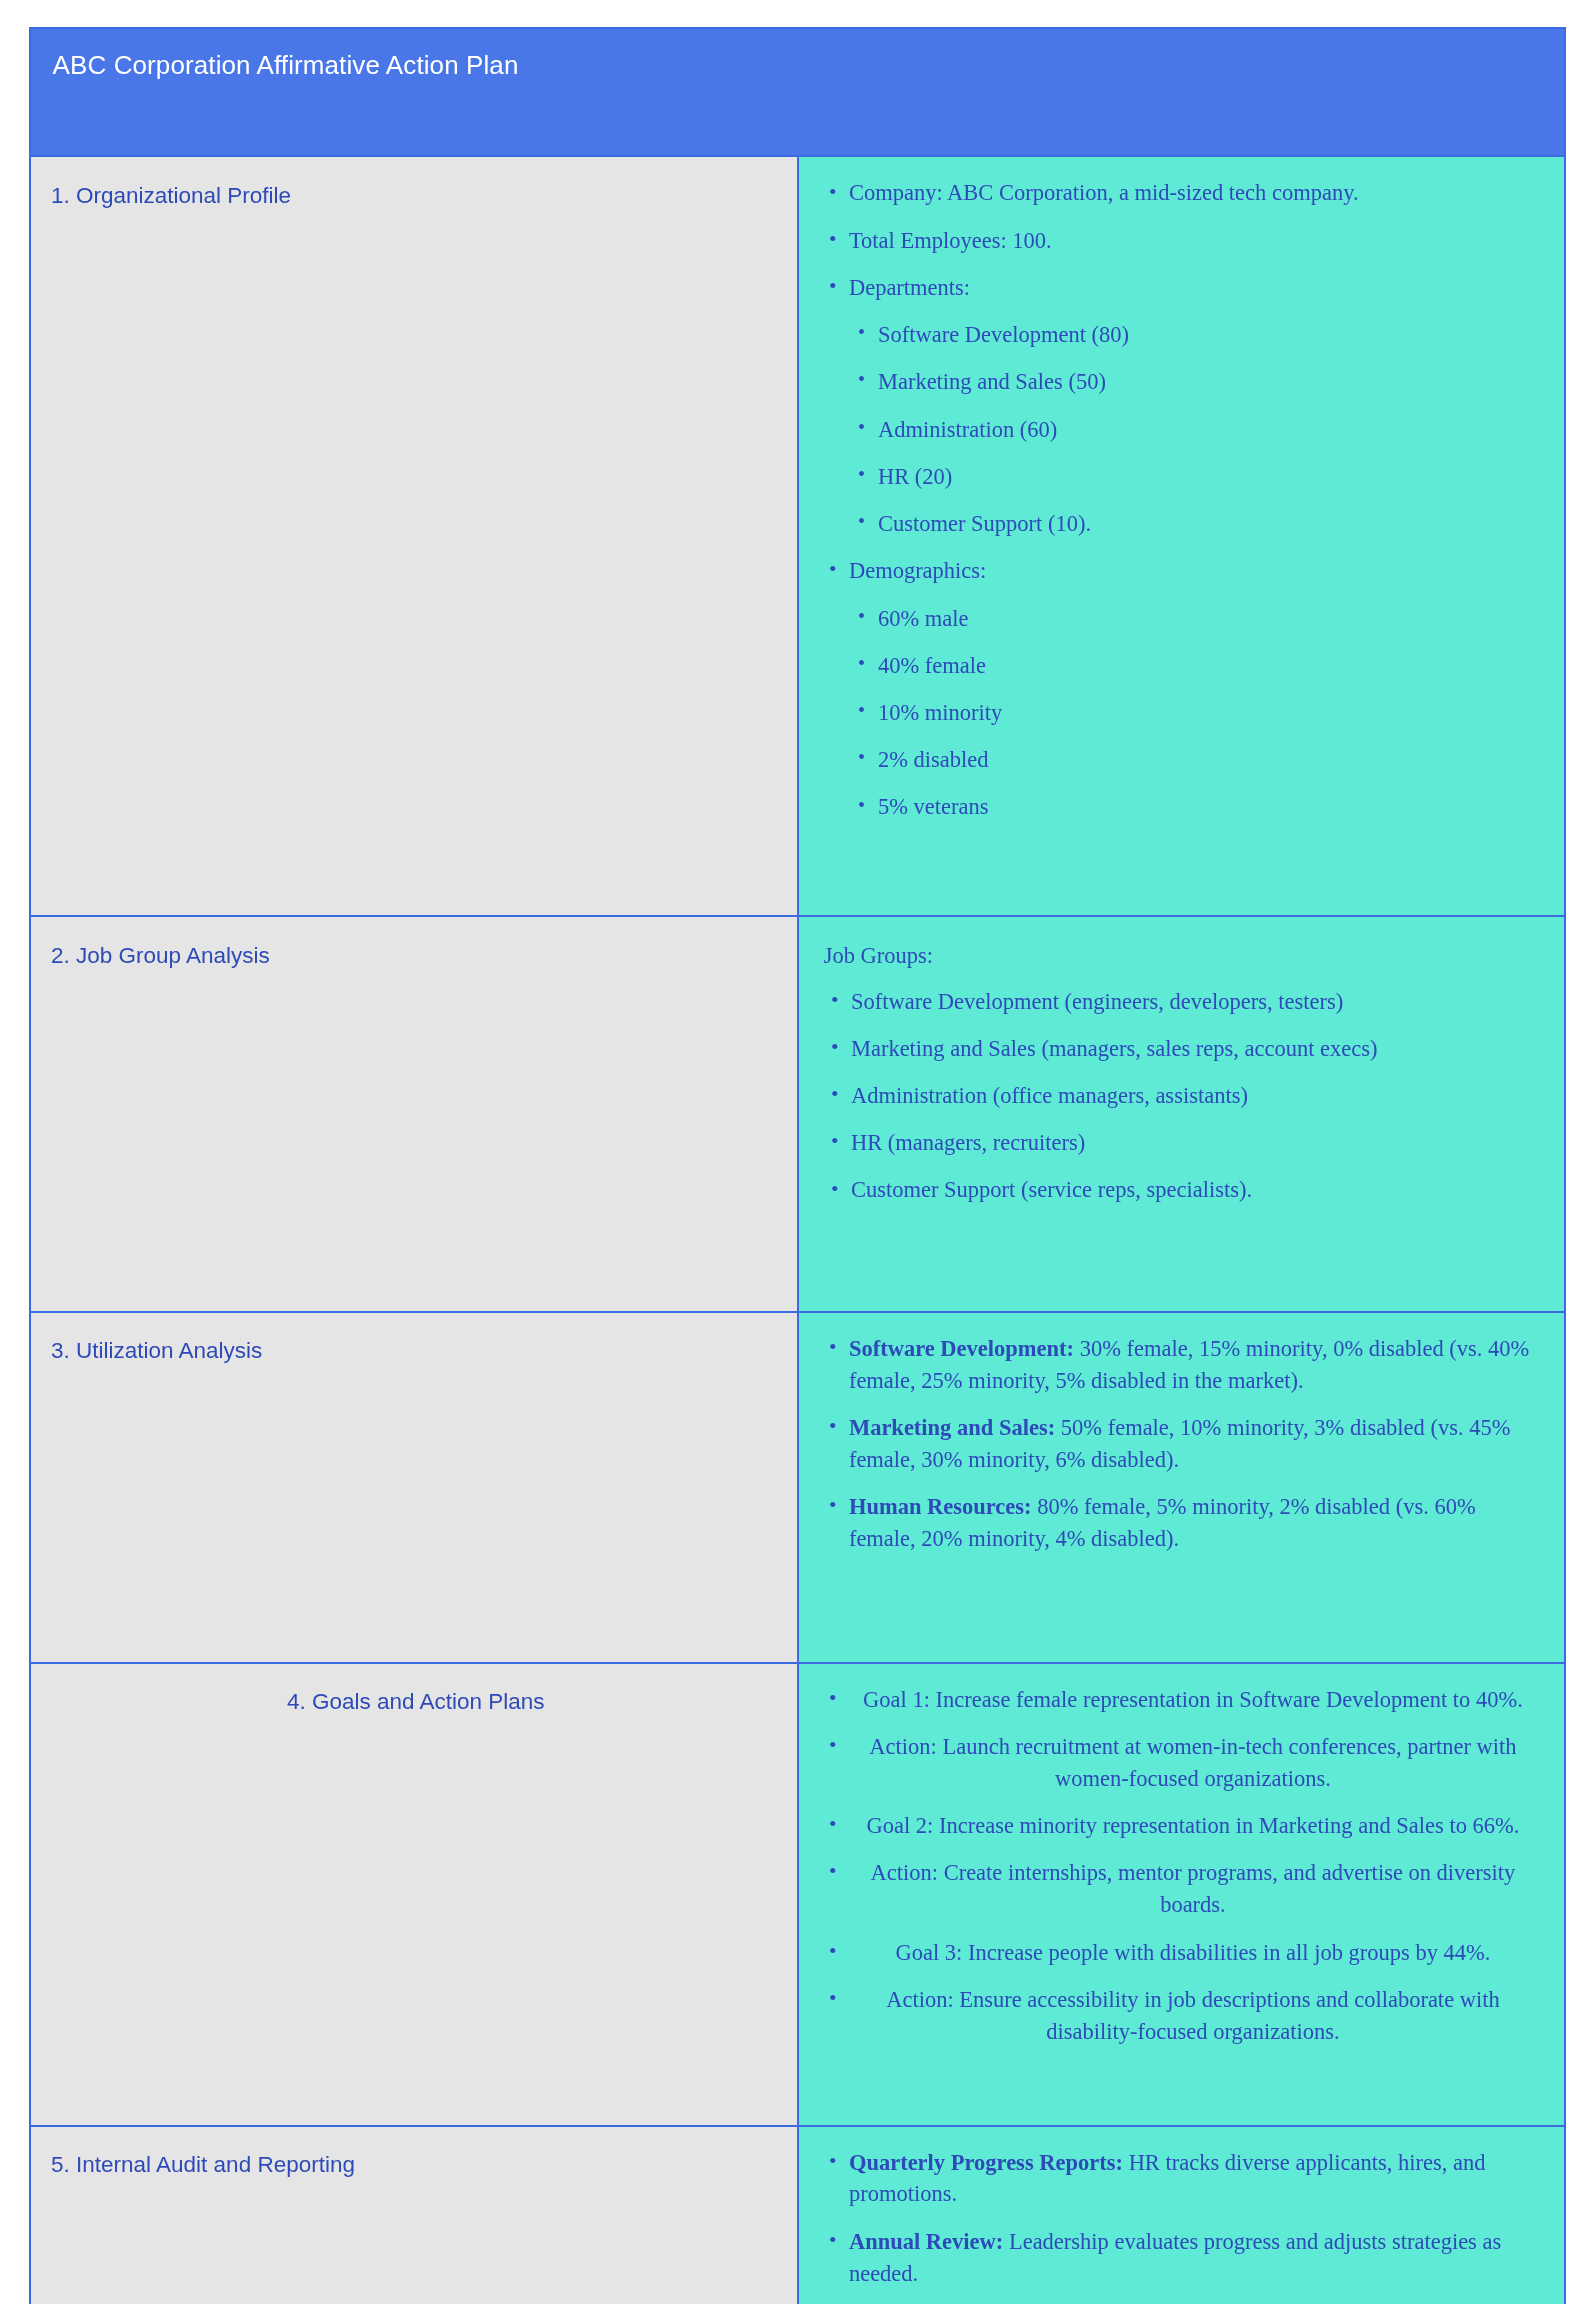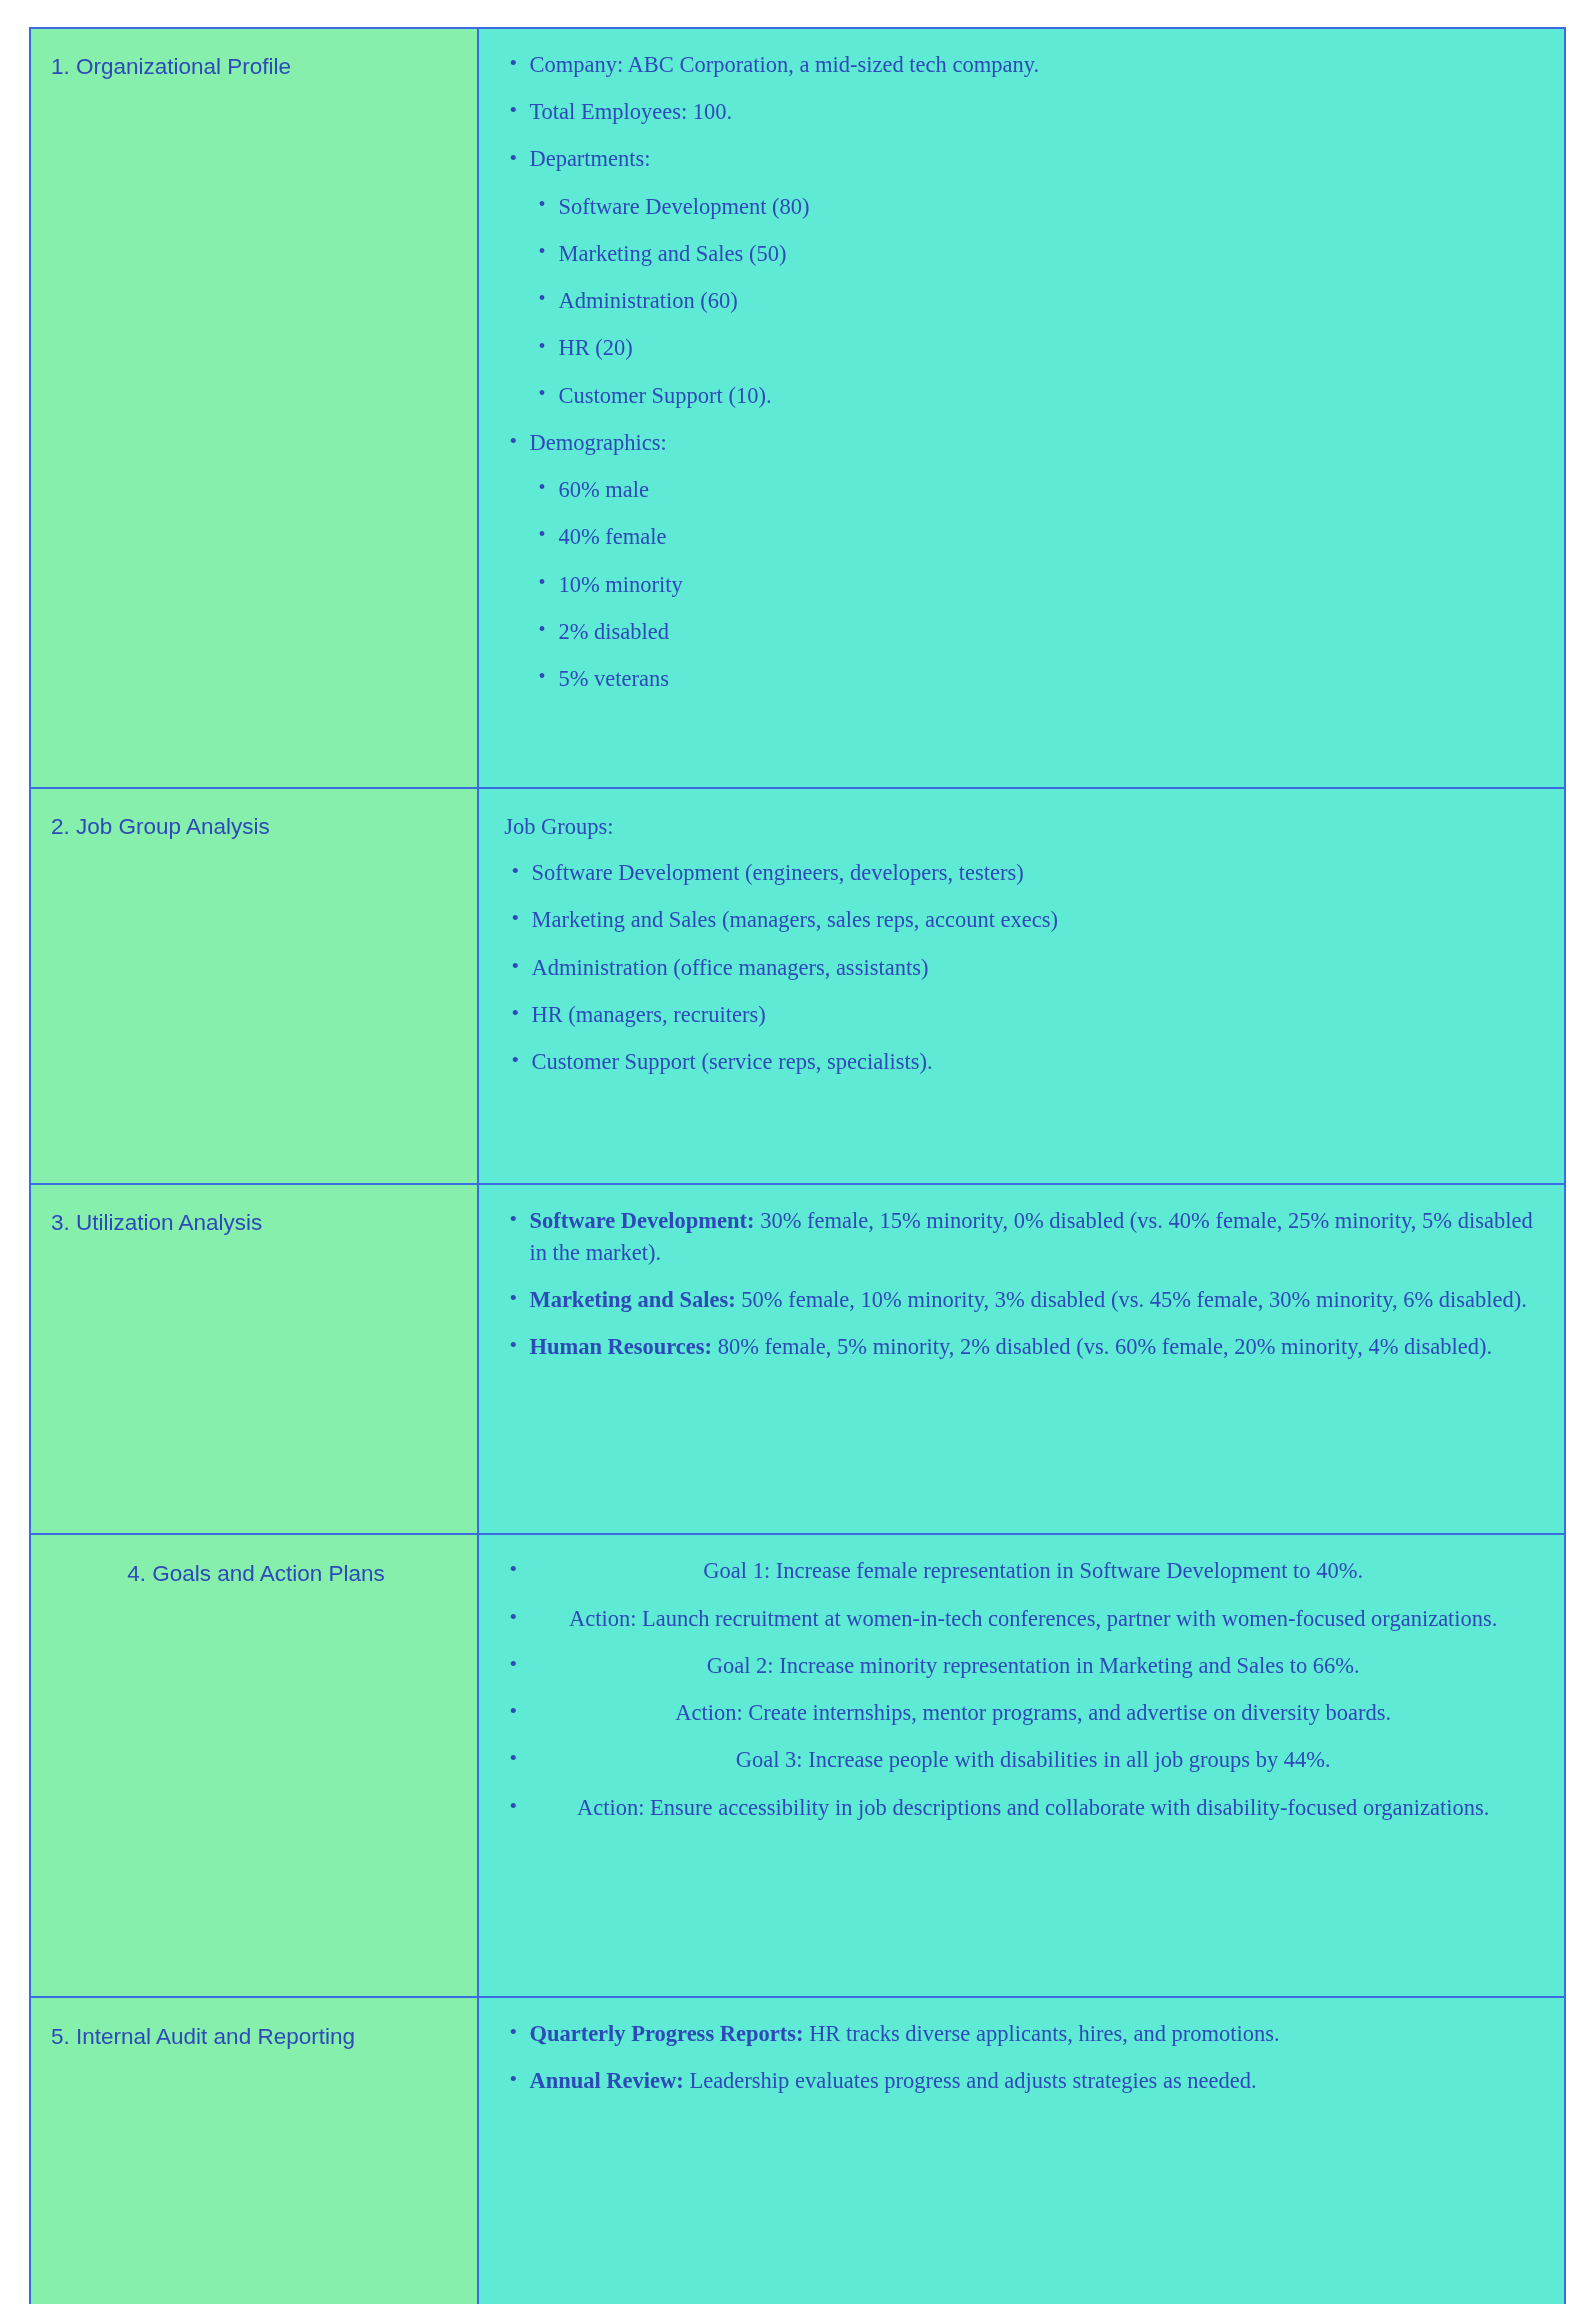--- a/index.html
+++ b/index.html
@@ -41,21 +41,21 @@
     color: #ffffff;
     font-size: 26px;
     font-weight: 400;
     letter-spacing: 0.1px;
     line-height: 1.3;
   }
 
   
   .label-cell {
     width: 410px;
-    background: #86efac;
+    background: #e5e5e5;
     border: 2.7px solid #3b6ae1;
     vertical-align: top;
     padding: 23.4px 16px 23.4px 20px;
   }
   .content-cell {
     background: #5eead4;
     border: 2.7px solid #3b6ae1;
     vertical-align: top;
     padding: 20px 27px 23.4px 23.4px;
     font-family: Liberation Serif, serif;
@@ -149,20 +149,25 @@
   .row-3 .label-cell, .row-3 .content-cell { height: 302px; }
   .row-4 .label-cell, .row-4 .content-cell { height: 414px; text-align: center; }
   .row-5 .label-cell, .row-5 .content-cell { height: 284px; }
 </style>
 </head>
 <body>
 
 <div class="page">
   <table class="doc-table">
     <tbody>
+      <tr>
+        <td class="table-header-cell" colspan="2">
+          <div class="doc-title">ABC Corporation Affirmative Action Plan</div>
+        </td>
+      </tr>
 
       <tr class="row-1">
         <td class="label-cell">
           <div class="section-label">1. Organizational Profile</div>
         </td>
         <td class="content-cell">
           <ul class="lvl1">
             <li>
               <span>Company: ABC Corporation, a mid-sized tech company.</span>
             </li>

